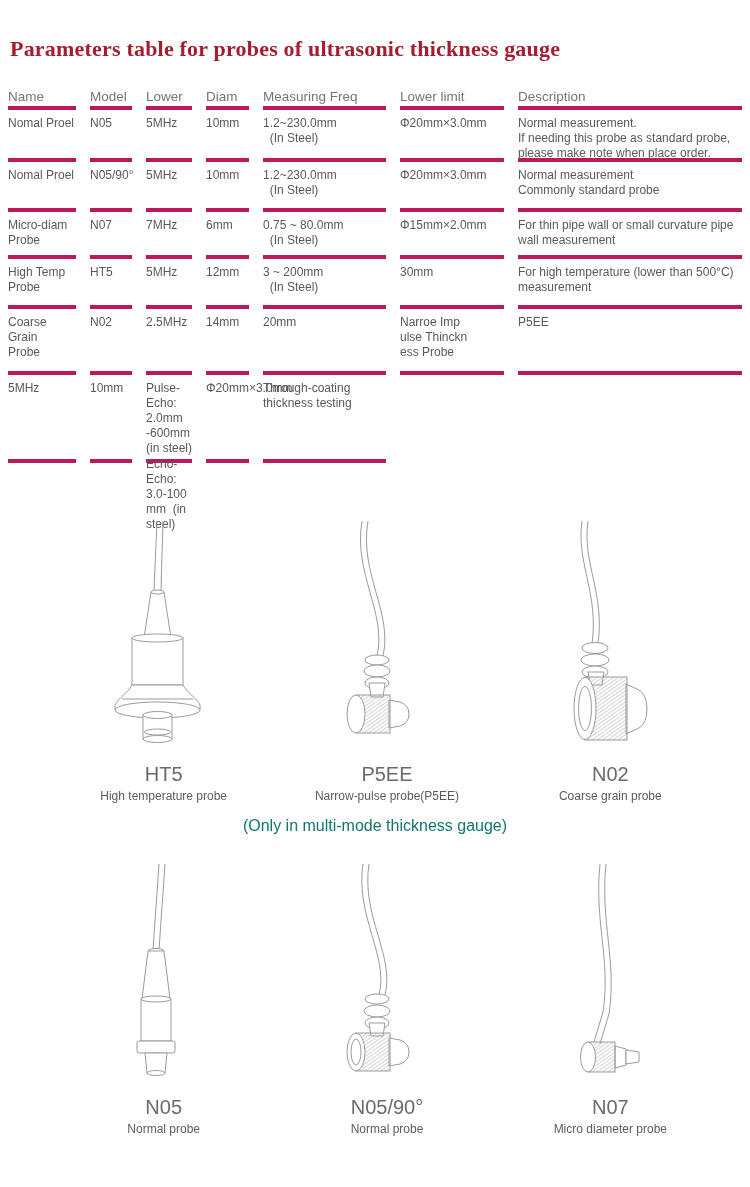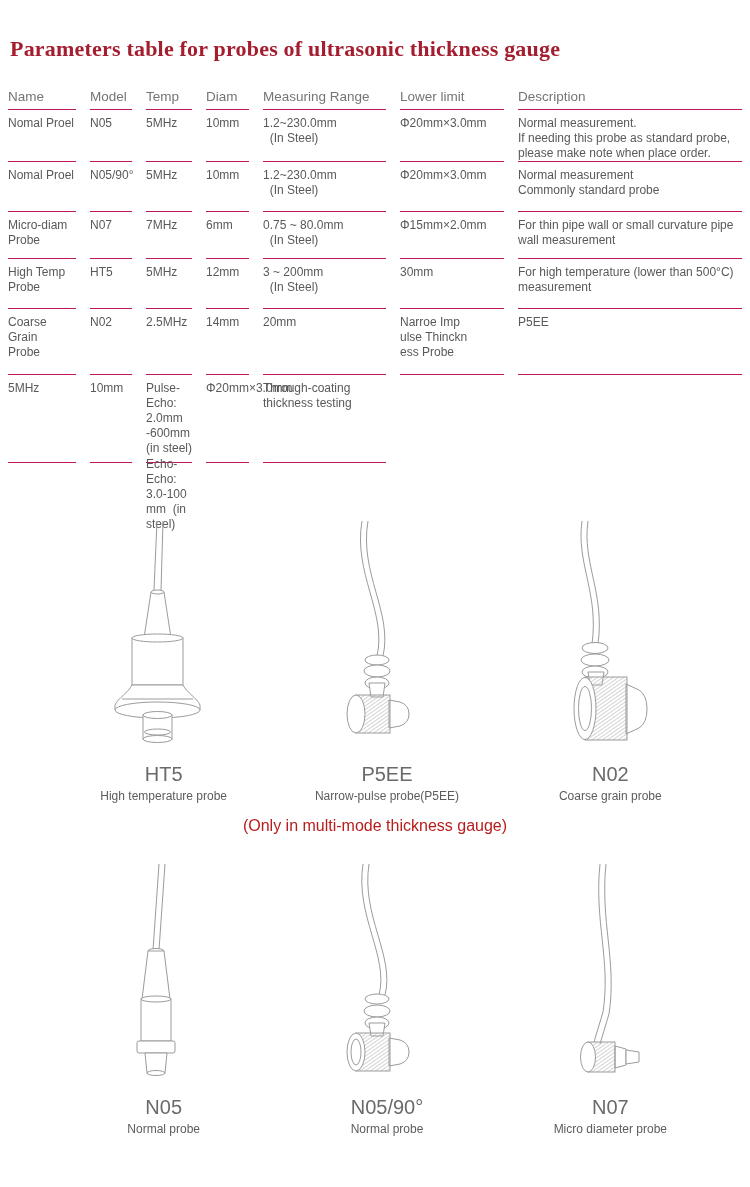--- a/index.html
+++ b/index.html
@@ -20,21 +20,21 @@
   }
   
   .params-table{
     display:grid;
     grid-template-columns:68px 42px 46px 43px 123px 104px 224px;
     grid-template-rows:24px 52px 50px 47px 50px 66px 88px;
     column-gap:14px;
     margin:24px 0 0 8px;
   }
   .cell{
-    border-bottom:1px solid #be185d;
+    border-bottom:4px solid #be185d;
     font-size:12px;
     line-height:1.26;
     color:#595959;
     white-space:pre-wrap;
     padding-top:6px;
     box-sizing:border-box;
   }
   .cell.hdr{
     padding-top:2px;
     font-size:13.5px;
@@ -50,38 +50,38 @@
   .figure{flex:1;text-align:center;}
   .figure svg{display:block;margin:0 auto;}
   .fig-model{
     font-size:20px;color:#6a6a6a;text-align:center;line-height:1.15;
   }
   .fig-label{
     font-size:12px;color:#5c5c5c;text-align:center;margin-top:3px;line-height:1.2;
   }
   .note{
     text-align:center;
-    font-size:16px;color:#b91c1c;
+    font-size:16px;color:#0f766e;
     margin-top:14px;
   }
 </style>
 </head>
 <body>
 
 <div class="page">
 
   <h1 class="title">Parameters table for probes of ultrasonic thickness gauge</h1>
 
   <div class="params-table">
 
     <div class="cell hdr">Name</div>
     <div class="cell hdr">Model</div>
-    <div class="cell hdr">Temp</div>
+    <div class="cell hdr">Lower</div>
     <div class="cell hdr">Diam</div>
-    <div class="cell hdr">Measuring Range</div>
+    <div class="cell hdr">Measuring Freq</div>
     <div class="cell hdr">Lower limit</div>
     <div class="cell hdr">Description</div>
 
     <div class="cell">Nomal Proel</div>
     <div class="cell">N05</div>
     <div class="cell">5MHz</div>
     <div class="cell">10mm</div>
     <div class="cell">1.2~230.0mm
   (In Steel)</div>
     <div class="cell">Φ20mm×3.0mm</div>

